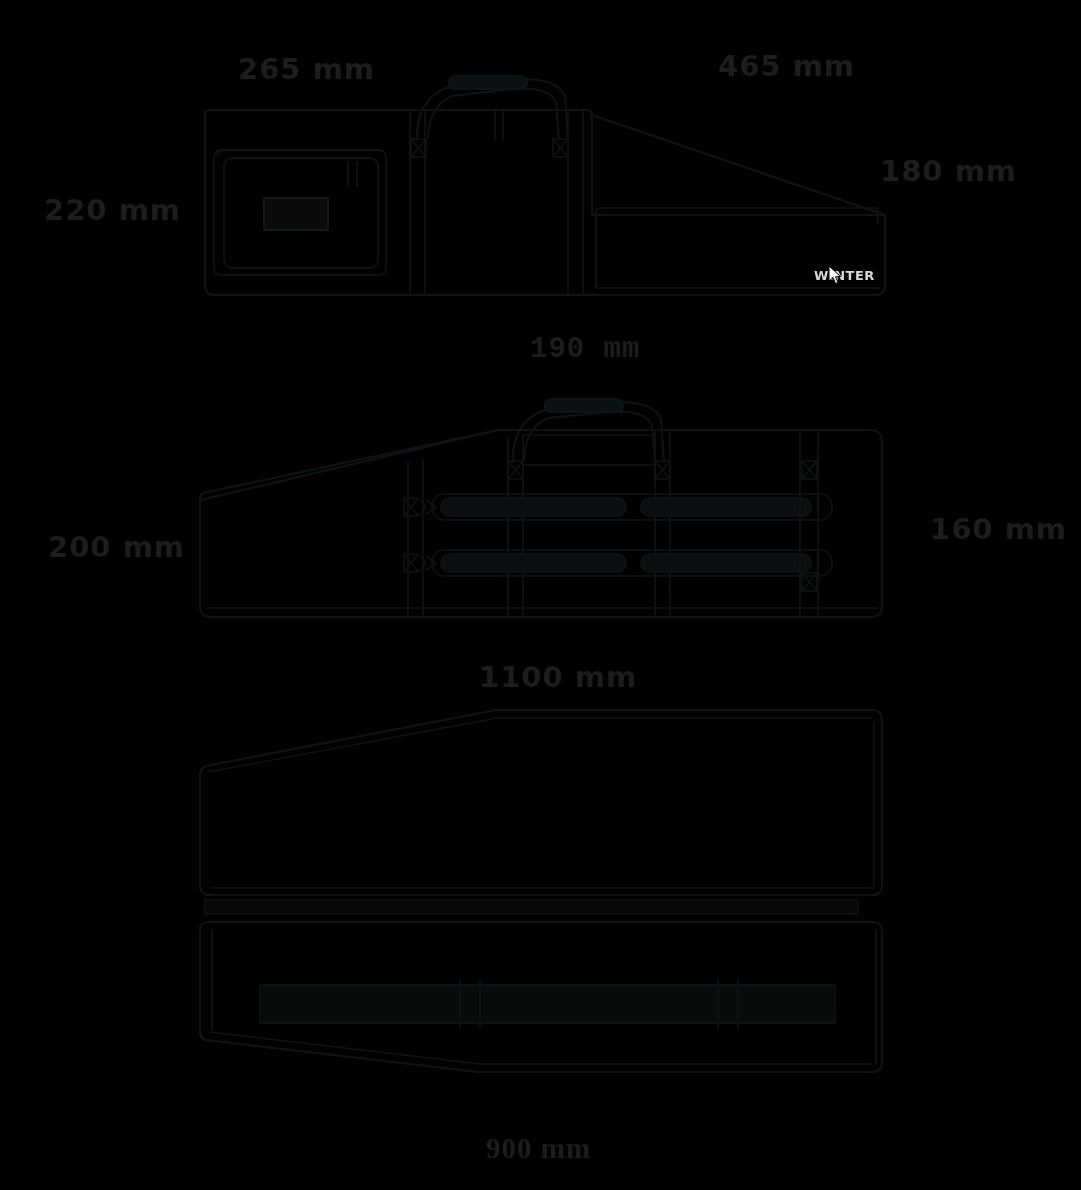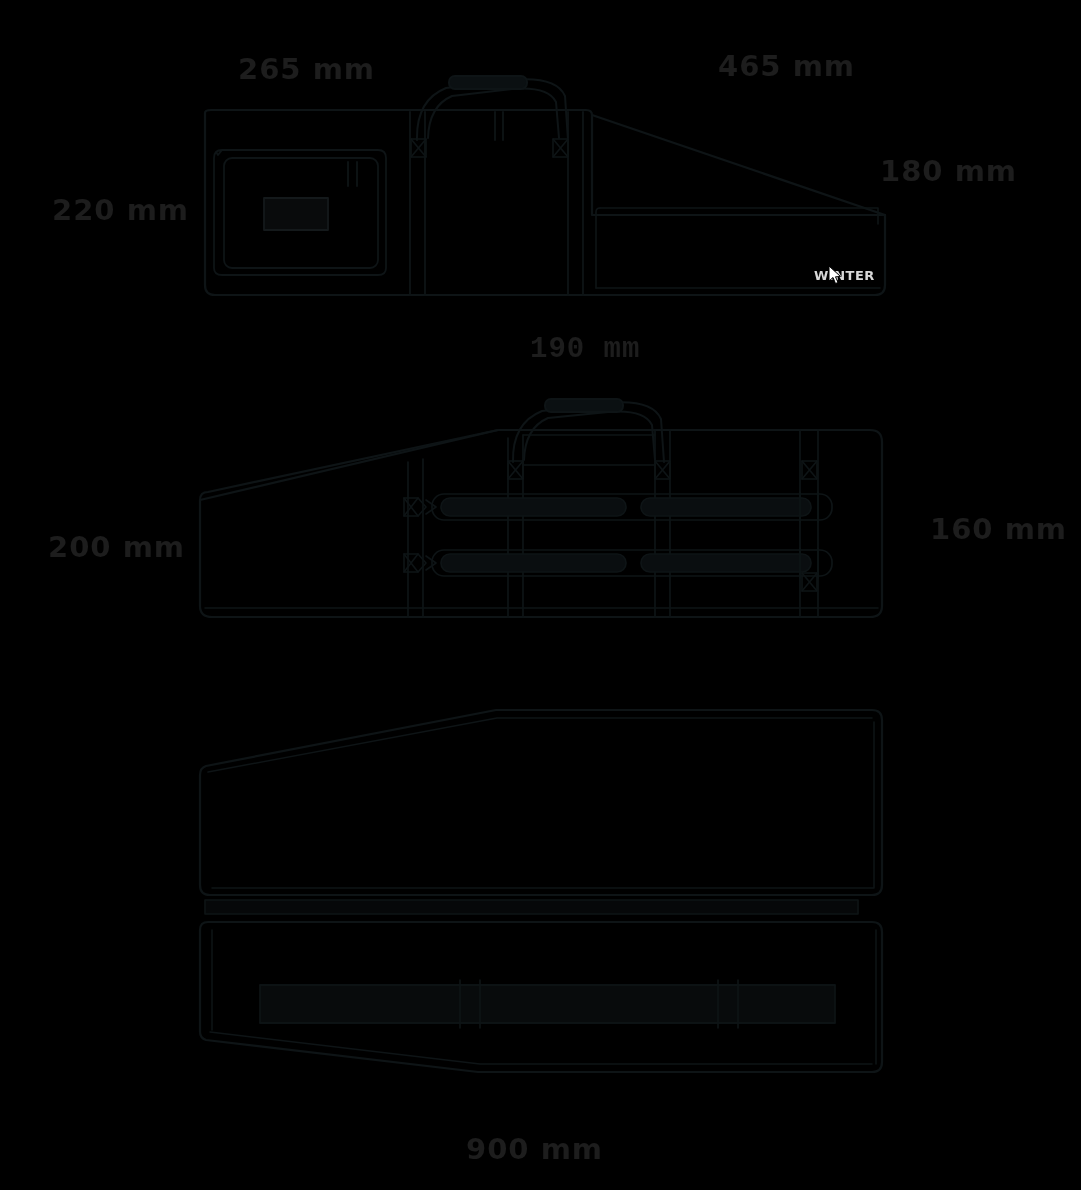--- a/index.html
+++ b/index.html
@@ -179,28 +179,29 @@
         <path d="M460 980 L460 1028 M480 980 L480 1028" stroke="#0e1416"></path>
         <path d="M718 980 L718 1028 M738 980 L738 1028" stroke="#0e1416"></path>
         <path d="M260 985 L835 985 M260 1023 L835 1023"></path>
       </g>
 
     </g>
   </svg>
 
   <div class="dim" style="left:238px; top:52px;">265 mm</div>
   <div class="dim" style="left:674px; top:49px;margin-left:44px;">465 mm</div>
-  <div class="dim" style="left:44px; top:193px;margin-left:8px;">220 mm</div>
+  <div class="dim" style="left:44px; top:193px;">220 mm</div>
   <div class="dim" style="left:880px; top:154px;">180 mm</div>
   <div class="dim" style="left:530px; top:333px;font-family:Liberation Mono, monospace;">190 mm</div>
 
   <div class="dim" style="left:48px; top:530px;">200 mm</div>
   <div class="dim" style="left:930px; top:512px;">160 mm</div>
-
-  <div class="dim" style="left:466px; top:1132px;">900 mm</div>
+  <div class="dim" style="left:479px; top:660px;">1100 mm</div>
+
+  <div class="dim" style="left:486px; top:1132px;font-family:Liberation Serif, serif;">900 mm</div>
 
   <div class="brand" style="left:814px; top:268px;">WINTER</div>
 
   <svg class="cursor" viewBox="0 0 14 20" style="left:828px; top:265px;">
     <path d="M1 1 L1 16 L5 12.5 L7.5 18.5 L10 17.5 L7.5 11.8 L12.5 11.5 Z" fill="#ffffff" stroke="#000000" stroke-width="1"></path>
   </svg>
 
 </div>
 
 </body></html>

